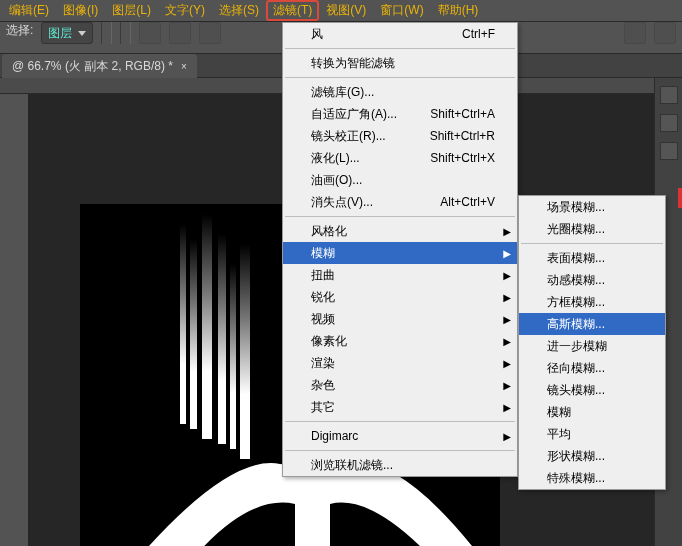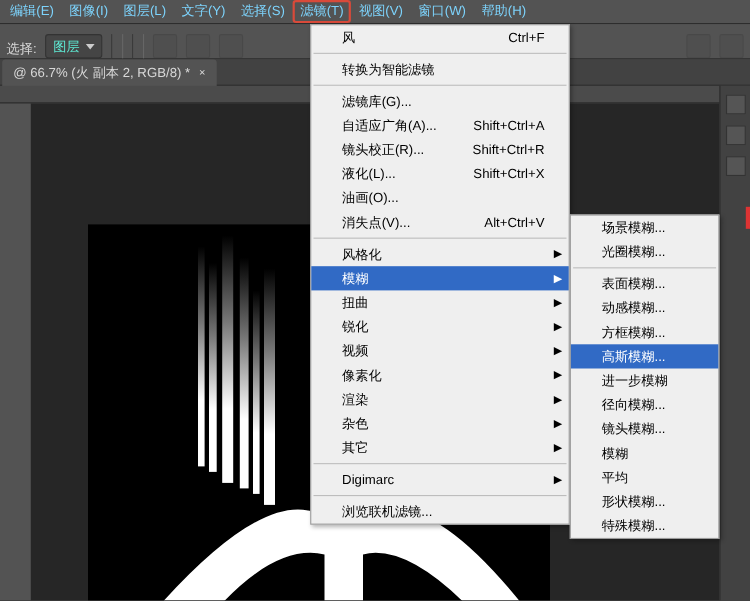--- a/index.html
+++ b/index.html
@@ -1,20 +1,20 @@
 <!DOCTYPE html>
 <html><head>
 <meta charset="utf-8">
 <style>
 *{margin:0;padding:0;box-sizing:border-box;font-family:"Microsoft YaHei",SimSun,sans-serif;font-size:12px;user-select:none}
 body{background:#535353;width:682px;height:546px;overflow:hidden;position:relative}
 .menubar{background:#535353;height:22px;display:flex;align-items:center;padding-left:2px;border-bottom:1px solid #2a2a2a}
-.menubar .mi{color:#7dd3fc;padding:2px 7px;cursor:default}
+.menubar .mi{color:#eab308;padding:2px 7px;cursor:default}
 .menubar .mi.active{border:2px solid #d94a3a;border-radius:3px;padding:0 5px}
-.toolbar{background:#535353;height:32px;display:flex;align-items:flex-end;padding:0 6px;gap:8px;border-bottom:1px solid #2a2a2a}
+.toolbar{background:#535353;height:32px;display:flex;align-items:flex-start;padding:0 6px;gap:8px;border-bottom:1px solid #2a2a2a}
 .toolbar .lbl{color:#d8d8d8}
 .dropdown{display:flex;align-items:center;background:#454545;border:1px solid #333;border-radius:3px;height:22px;padding:0 6px;color:#5eead4;gap:6px}
 .check{display:flex;align-items:center;color:#d8d8d8;gap:4px}
 .check .box{width:13px;height:13px;border:1px solid #2a2a2a;background:#3a3a3a}
 .sep{width:1px;height:22px;background:#3a3a3a}
 .sep2{width:1px;height:22px;background:#666;margin-left:1px}
 .ticon{width:22px;height:22px;background:#4a4a4a;border:1px solid #3a3a3a;border-radius:2px}
 .ticon.dis{opacity:.4}
 .tabbar{background:#424242;height:24px;display:flex;align-items:flex-start;padding-left:2px;border-bottom:1px solid #2a2a2a}
 .ftab{background:#535353;color:#d8d8d8;padding:4px 10px;border-top-left-radius:3px;border-top-right-radius:3px;font-size:11px;display:flex;align-items:center;gap:8px}
@@ -26,21 +26,21 @@
 .rpanel{position:absolute;right:0;top:78px;width:28px;bottom:0;background:#424242;border-left:1px solid #2a2a2a;display:flex;flex-direction:column;align-items:center;padding-top:8px;gap:10px}
 .rpanel .pic{width:18px;height:18px;background:#555;border:1px solid #333}
 .rpanel .red{position:absolute;top:110px;right:0;width:4px;height:20px;background:#d33}
 .menu{position:absolute;background:#efefef;border:1px solid #9a9a9a;box-shadow:2px 2px 4px rgba(0,0,0,.3);font-size:12px;color:#000}
 .menu .row{height:22px;display:flex;align-items:center;padding:0 22px 0 28px;position:relative;white-space:nowrap}
 .menu .row.hl{background:#316ac5;color:#fff}
 .menu .row .sc{position:absolute;right:22px}
 .menu .row .ar{position:absolute;right:6px;font-size:10px}
 .menu .div{height:1px;background:#bdbdbd;margin:3px 2px}
 #m1{top:22px;left:282px;width:236px}
-#m2{top:195px;left:518px;width:136px}
+#m2{top:195px;left:518px;width:148px}
 .chev{width:0;height:0;border-left:4px solid transparent;border-right:4px solid transparent;border-top:5px solid #ccc}
 </style>
 </head>
 <body>
 
 <div class="menubar" id="menubar">
     <span class="mi">编辑(E)</span>
     <span class="mi">图像(I)</span>
     <span class="mi">图层(L)</span>
     <span class="mi">文字(Y)</span>

